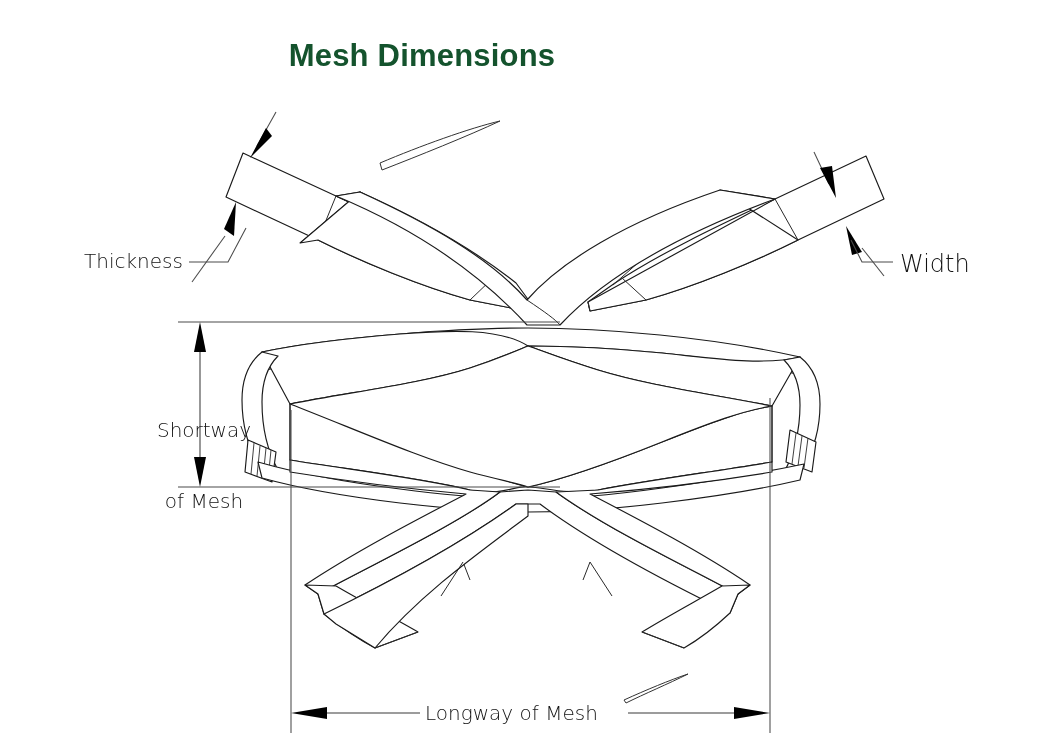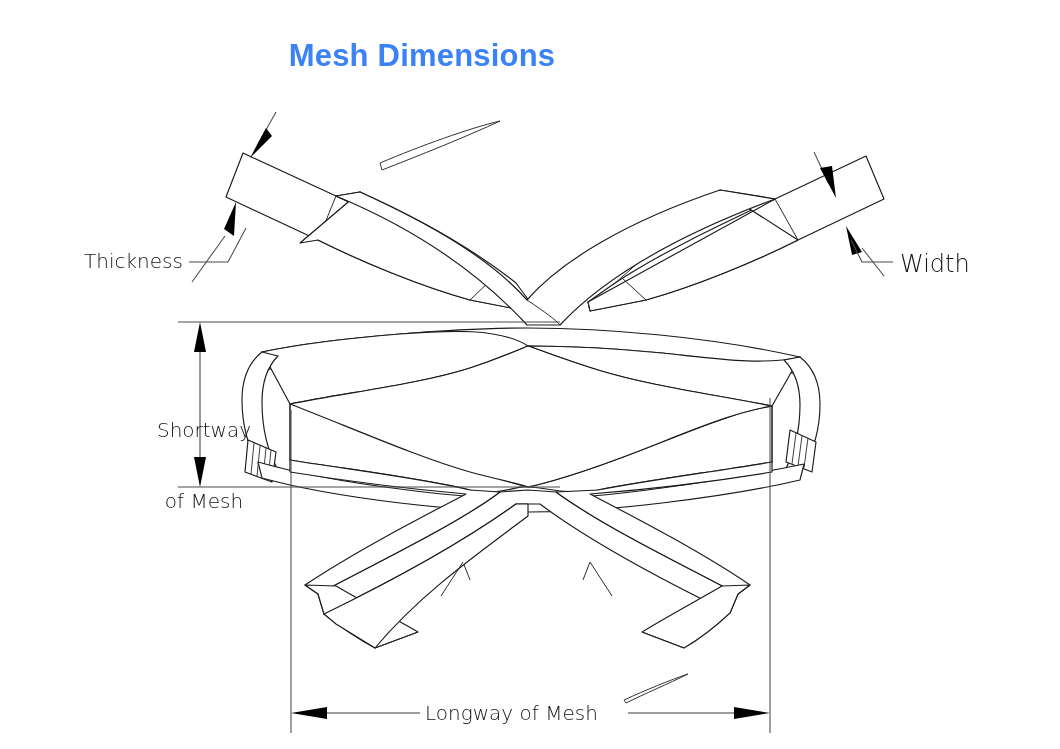--- a/index.html
+++ b/index.html
@@ -29,21 +29,21 @@
   }
   .title {
     position: absolute;
     left: 0;
     top: 38px;
     width: 844px;
     text-align: center;
     font-size: 31px;
     font-weight: bold;
     letter-spacing: 0.2px;
-    color: #3b82f6;
+    color: #14532d;
     font-family: "Liberation Sans", sans-serif;
   }
   .dim-label {
     position: absolute;
     font-family: "DejaVu Sans", sans-serif;
     font-weight: 300;
     color: #111111;
     white-space: pre;
     line-height: 1.18;
   }

